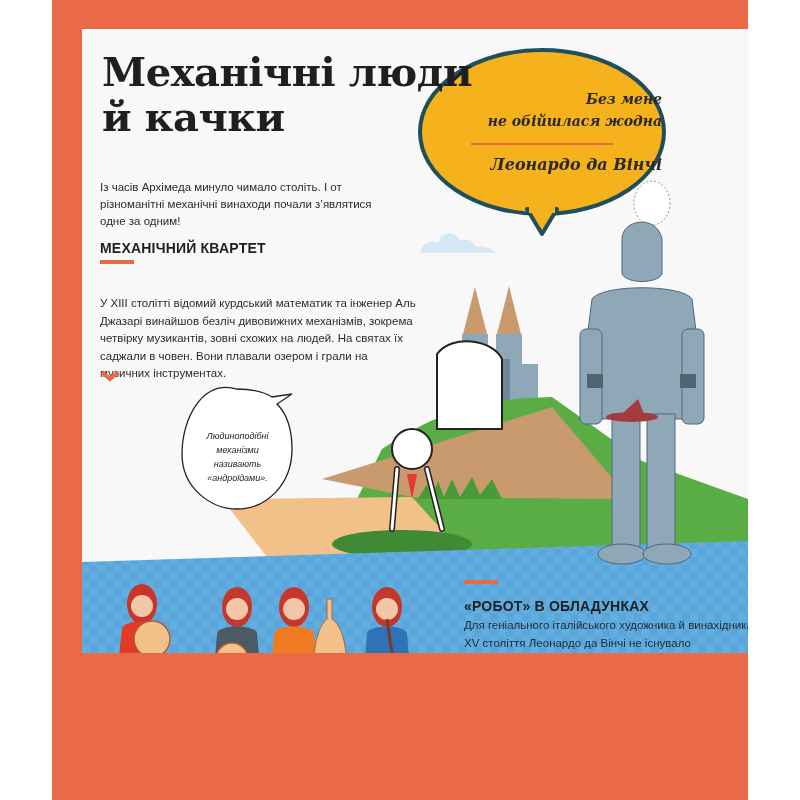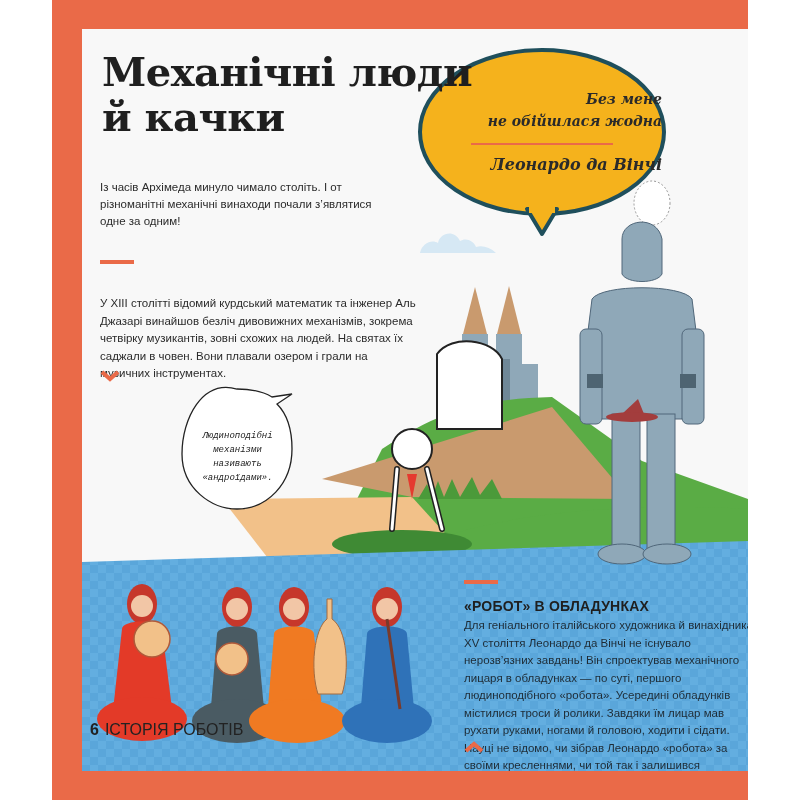--- a/index.html
+++ b/index.html
@@ -1,30 +1,30 @@
 <!DOCTYPE html>
 <html><head>
 <meta charset="utf-8">
 <style>
   html,body{margin:0;padding:0;background:#ffffff;}
   body{width:800px;height:800px;position:relative;overflow:hidden;font-family:"Liberation Sans",sans-serif;}
   .frame{position:absolute;left:52px;top:0;width:696px;height:800px;background:#ea6a48;}
-  .page{position:absolute;left:82px;top:29px;width:666px;height:742px;background:#f8f8f8;overflow:hidden;}
+  .page{position:absolute;left:82px;top:29px;width:666px;height:624px;background:#f8f8f8;overflow:hidden;}
   .art{position:absolute;left:0;top:0;width:666px;height:742px;}
   .title{position:absolute;left:20px;top:20px;margin:0;font-family:"DejaVu Serif","Liberation Serif",serif;font-weight:bold;font-size:40px;line-height:45px;color:#1f1f1f;letter-spacing:-0.5px;}
   .intro{position:absolute;left:18px;top:150px;width:300px;font-size:11.5px;line-height:17px;color:#2b2b2b;margin:0;}
   .h2{position:absolute;font-weight:bold;font-size:14px;color:#1f1f1f;margin:0;letter-spacing:0.2px;}
   .underline{position:absolute;height:4px;width:34px;background:#ea6a48;}
   .p1{position:absolute;left:18px;top:266px;width:320px;font-size:11.5px;line-height:17.5px;color:#2b2b2b;margin:0;}
   .p2{position:absolute;left:382px;top:588px;width:290px;font-size:11.5px;line-height:17.5px;color:#1e2b35;margin:0;}
   .quote{position:absolute;left:340px;top:40px;width:240px;text-align:right;font-family:"DejaVu Serif","Liberation Serif",serif;font-style:italic;font-weight:bold;color:#2a2a2a;}
   .quote .q{font-size:14px;line-height:21.5px;margin-top:20px;}
   .quote .sep{width:142px;height:2px;background:#ea6a48;margin:11px auto 10px;}
   .quote .a{font-size:16px;}
-  .bubble-small{position:absolute;left:113px;top:400px;width:85px;text-align:center;font-style:italic;font-size:9px;line-height:14px;color:#222;font-family:Liberation Mono, monospace;}
+  .bubble-small{position:absolute;left:113px;top:400px;width:85px;text-align:center;font-style:italic;font-size:9px;line-height:14px;color:#222;}
   .footer{position:absolute;left:8px;top:692px;font-size:16px;color:#222;}
   .footer .num{font-weight:bold;margin-right:6px;}
   .chev{position:absolute;}
 </style>
 </head>
 <body>
 
 <div class="frame"></div>
 
 <div class="page">
@@ -135,20 +135,21 @@
     <div class="q">
       <span>Без мене</span><br>
       <span>не обійшлася жодна</span><br>
     </div>
     <div class="sep"></div>
     <div class="a">Леонардо да Вінчі</div>
   </div>
 
   <p class="intro">Із часів Архімеда минуло чимало століть. І от різноманітні механічні винаходи почали з’являтися одне за одним!</p>
 
+  <h2 class="h2" style="left:18px;top:211px;">МЕХАНІЧНИЙ КВАРТЕТ</h2>
   <div class="underline" style="left:18px;top:231px;"></div>
   <p class="p1">У XIII столітті відомий курдський математик та інженер Аль Джазарі винайшов безліч дивовижних механізмів, зокрема четвірку музикантів, зовні схожих на людей. На святах їх саджали в човен. Вони плавали озером і грали на музичних інструментах.</p>
 
   <svg class="chev" style="left:18px;top:340px;" width="20" height="14" viewBox="0 0 20 14">
     <polyline points="2,3 10,10 18,3" fill="none" stroke="#ea6a48" stroke-width="4"></polyline>
   </svg>
 
   <div class="bubble-small">
     <span>Людиноподібні</span><br>
     <span>механізми</span><br>

